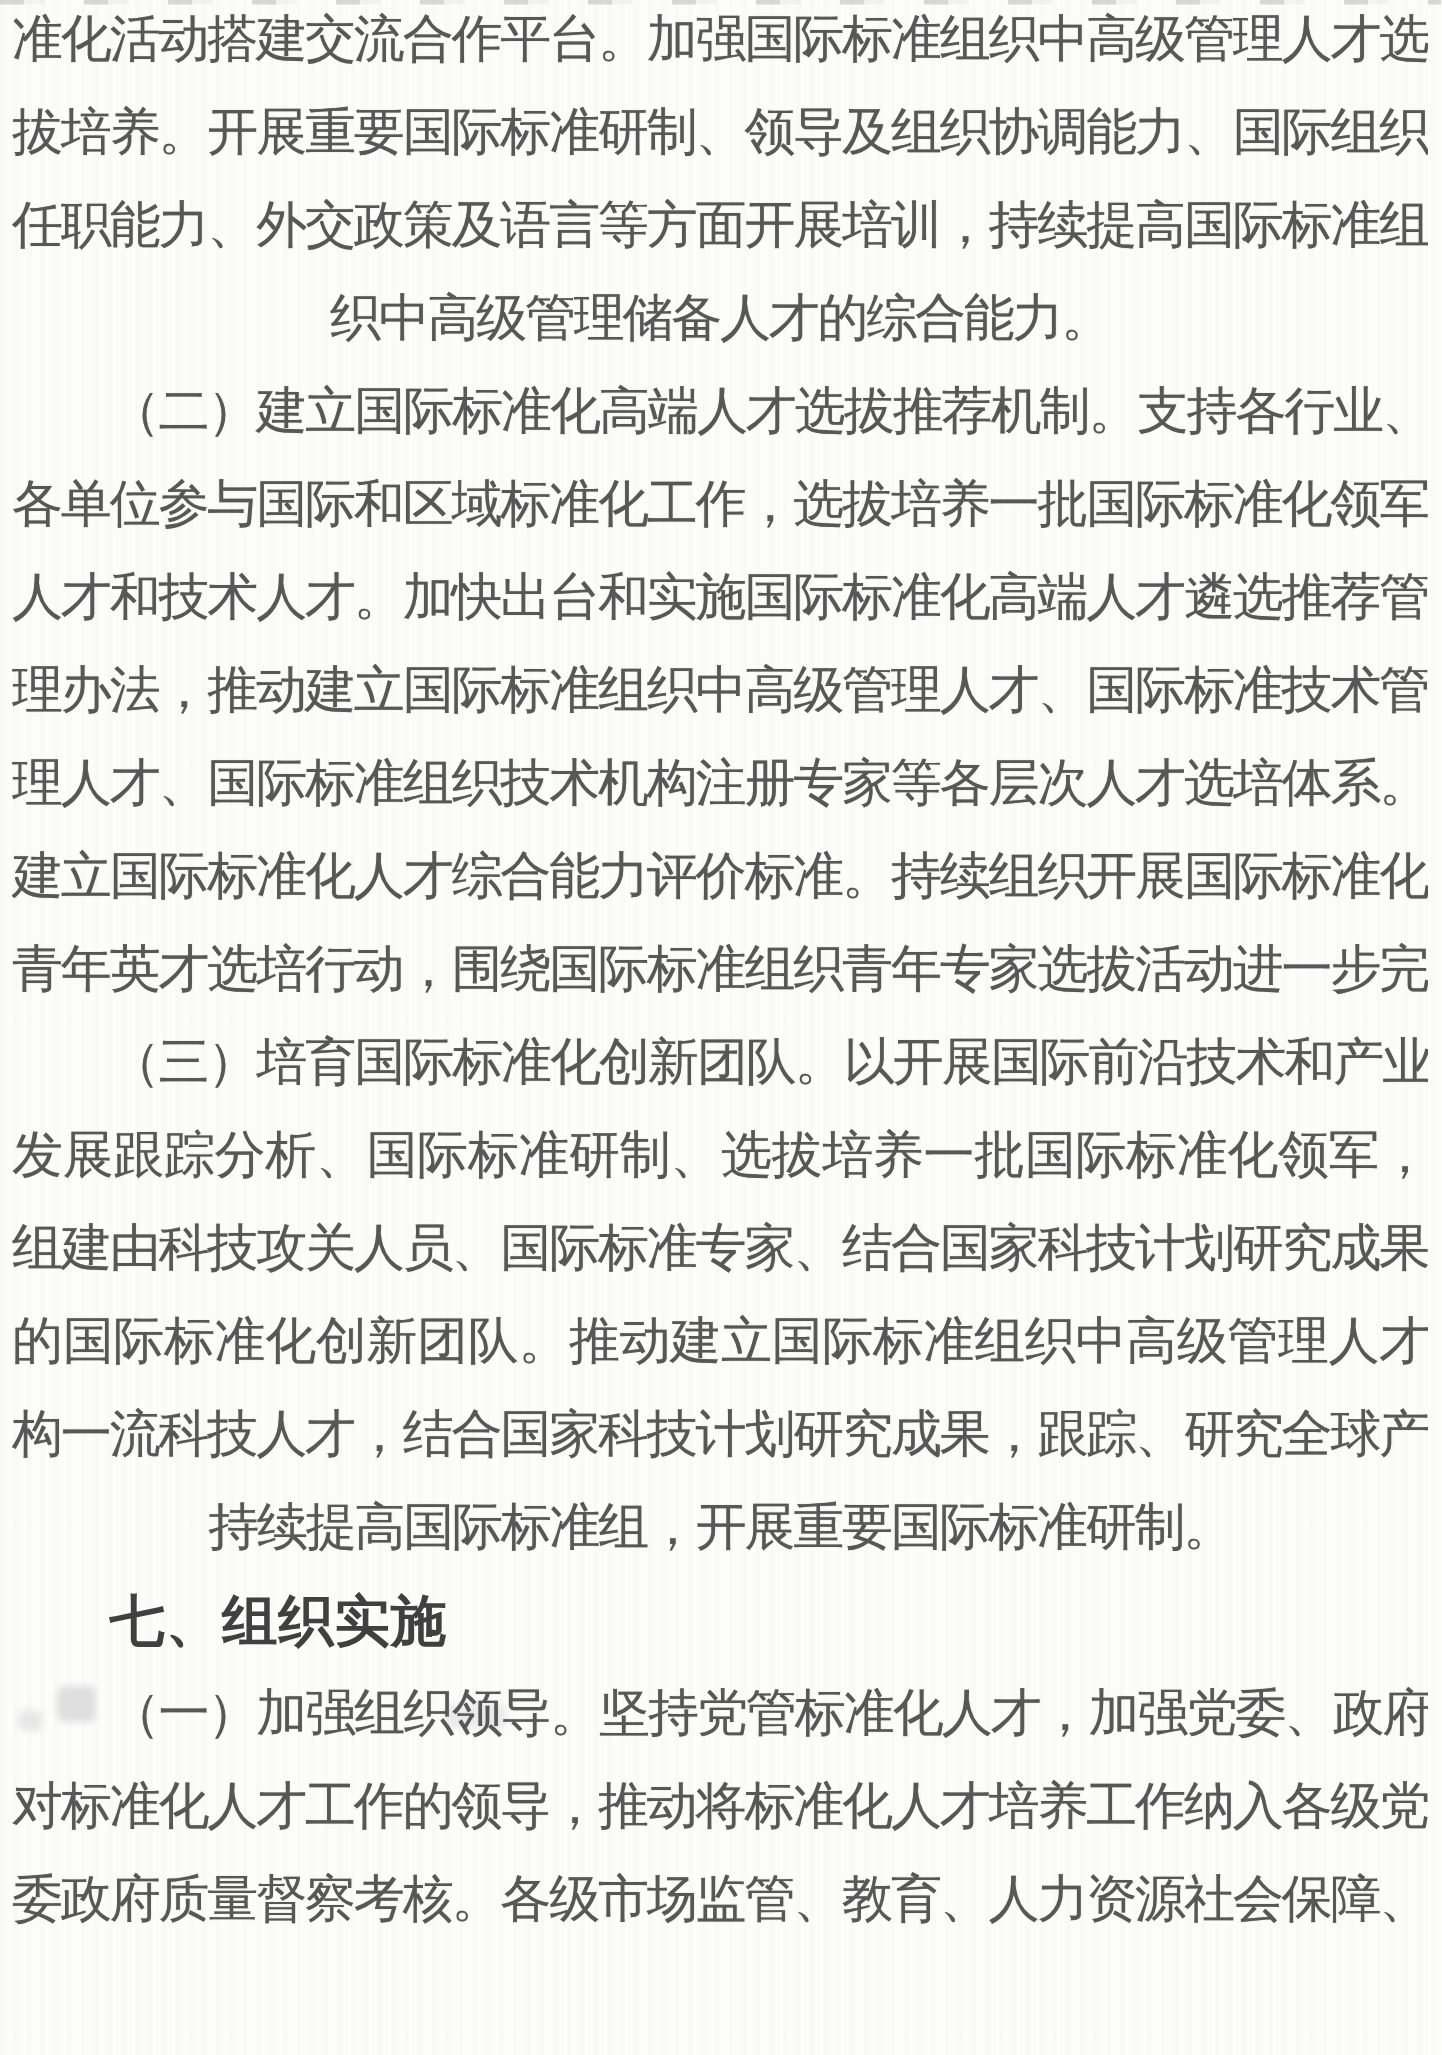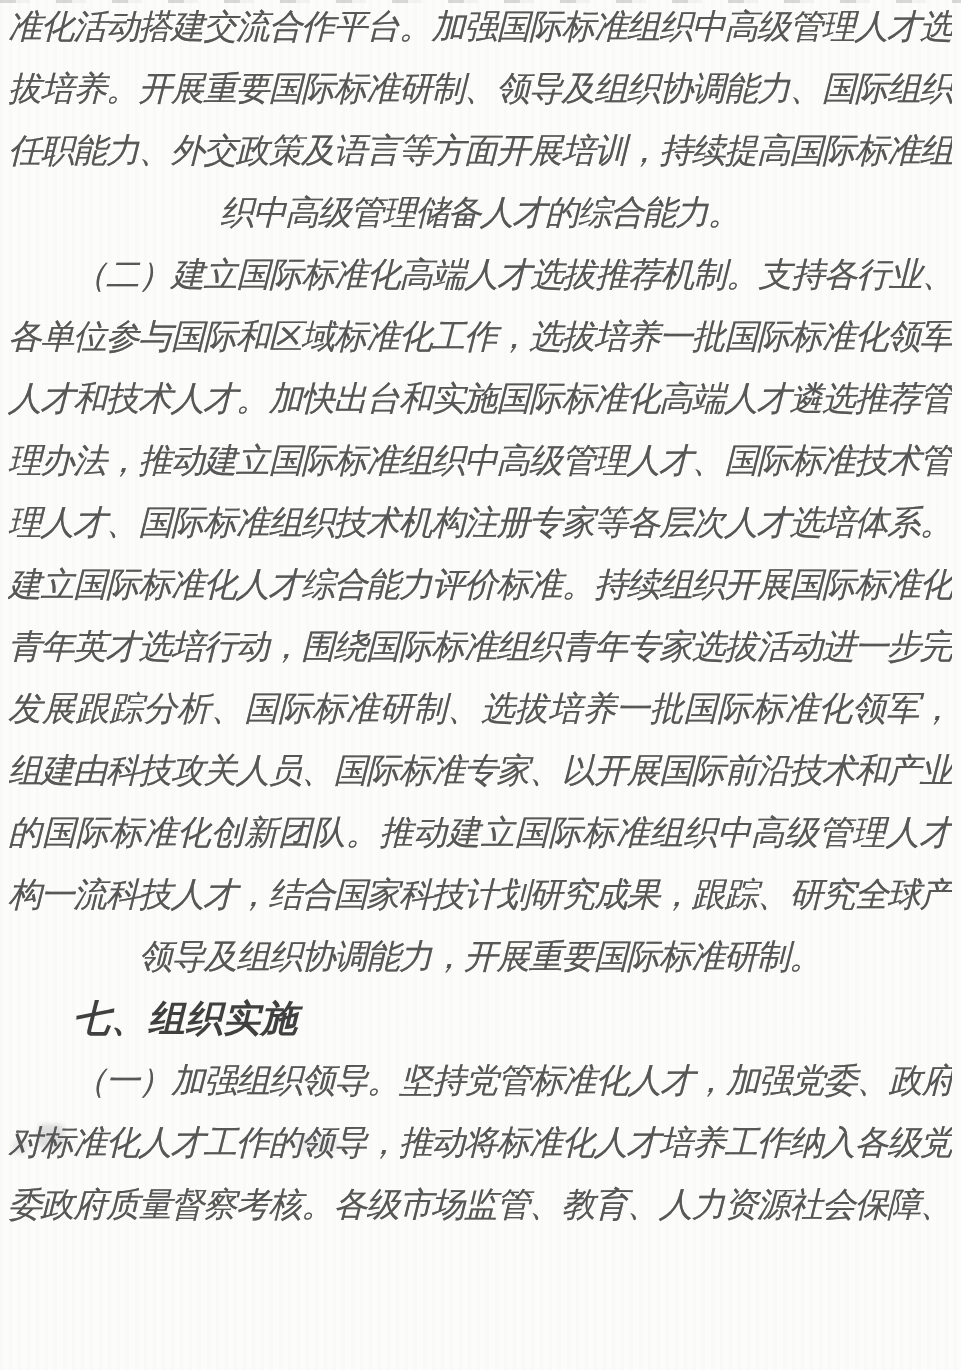--- a/index.html
+++ b/index.html
@@ -7,21 +7,20 @@
     padding: 0;
     background: #ffffff;
   }
   .page {
     position: relative;
     width: 961px;
     height: 1370px;
     background: #fcfcfb;
     overflow: hidden;
     font-family: "Liberation Serif", "DejaVu Serif", serif;
-    font-style: italic;
   }
   
   .page::before {
     content: "";
     position: absolute;
     inset: 0;
     background: repeating-linear-gradient(90deg,
       rgba(0,0,0,0.012) 0 3px, transparent 3px 9px);
     pointer-events: none;
   }
@@ -101,23 +100,24 @@
       <div class="line fill">拔培养。开展重要国际标准研制、领导及组织协调能力、国际组织</div>
       <div class="line fill">任职能力、外交政策及语言等方面开展培训，持续提高国际标准组</div>
       <div class="line end">织中高级管理储备人才的综合能力。</div>
       <div class="line first">（二）建立国际标准化高端人才选拔推荐机制。支持各行业、</div>
       <div class="line fill">各单位参与国际和区域标准化工作，选拔培养一批国际标准化领军</div>
       <div class="line fill">人才和技术人才。加快出台和实施国际标准化高端人才遴选推荐管</div>
       <div class="line fill">理办法，推动建立国际标准组织中高级管理人才、国际标准技术管</div>
       <div class="line fill">理人才、国际标准组织技术机构注册专家等各层次人才选培体系。</div>
       <div class="line fill">建立国际标准化人才综合能力评价标准。持续组织开展国际标准化</div>
       <div class="line fill">青年英才选培行动，围绕国际标准组织青年专家选拔活动进一步完</div>
+      <div class="line first">（三）培育国际标准化创新团队。以开展国际前沿技术和产业</div>
       <div class="line fill">发展跟踪分析、国际标准研制、选拔培养一批国际标准化领军，</div>
-      <div class="line fill">组建由科技攻关人员、国际标准专家、以开展国际前沿技术和产业</div>
+      <div class="line fill">组建由科技攻关人员、国际标准专家、结合国家科技计划研究成果</div>
       <div class="line fill">的国际标准化创新团队。推动建立国际标准组织中高级管理人才</div>
       <div class="line fill">构一流科技人才，结合国家科技计划研究成果，跟踪、研究全球产</div>
-      <div class="line end">领导及组织协调能力，开展重要国际标准研制。</div>
+      <div class="line end">持续提高国际标准组，开展重要国际标准研制。</div>
       <div class="line heading">七、组织实施</div>
       <div class="line first">（一）加强组织领导。坚持党管标准化人才，加强党委、政府</div>
       <div class="line fill">对标准化人才工作的领导，推动将标准化人才培养工作纳入各级党</div>
       <div class="line fill">委政府质量督察考核。各级市场监管、教育、人力资源社会保障、</div>
     </div>
 </div>
 
 </body></html>

